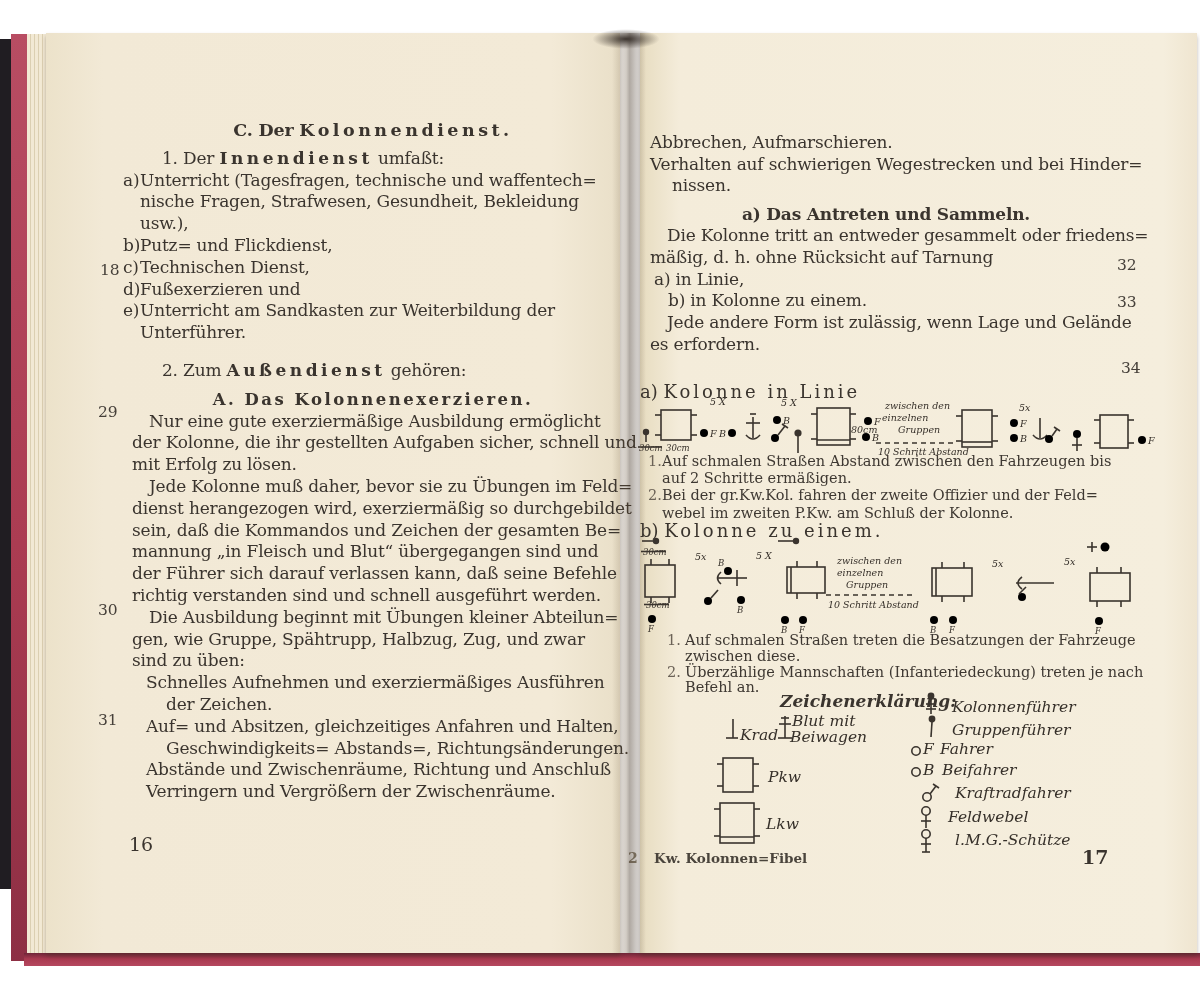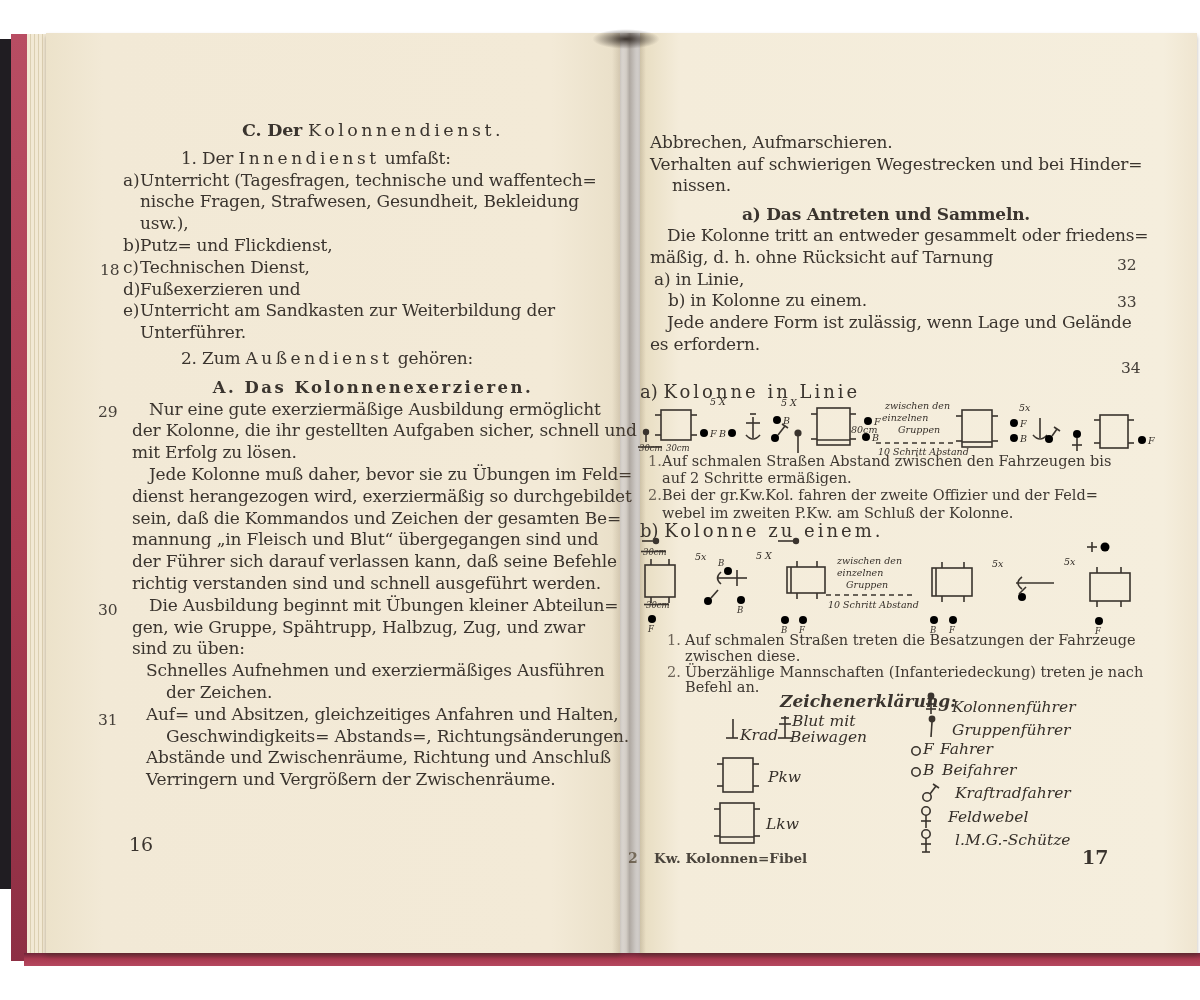--- a/index.html
+++ b/index.html
@@ -22,28 +22,28 @@
       background:linear-gradient(90deg,rgba(105,85,60,0) 0%,rgba(105,85,60,.30) 42%,rgba(66,50,34,.42) 52%,rgba(105,85,60,0) 100%);}
   .gutter-top{position:absolute;left:592px;top:-4px;width:68px;height:20px;z-index:6;pointer-events:none;
       background:radial-gradient(ellipse at center,rgba(35,27,22,.85) 0%,rgba(35,27,22,0) 70%);}
   
   .lp-content{position:absolute;left:86px;top:87px;width:482px;font-size:17px;line-height:21.8px;
       letter-spacing:-0.2px;white-space:nowrap;}
   .rp-text{position:absolute;left:10px;top:99px;width:472px;font-size:17px;line-height:21.7px;
       letter-spacing:-0.2px;white-space:nowrap;}
   .ln{white-space:nowrap;}
   .h-c{text-align:center;font-weight:bold;font-size:17.5px;}
-  .h-c .sp,.n-item .sp{letter-spacing:3.5px;font-weight:normal;}
+  .h-c .sp,.n-item .sp{letter-spacing:3.5px;font-weight:bold;}
   .h-a{text-align:center;font-weight:bold;font-size:16.5px;letter-spacing:2.5px;margin-top:7px;}
   .h-b{text-align:center;font-weight:bold;font-size:17px;margin-top:6.5px;}
-  .n-item{margin-top:6px;display:flex;gap:19px;}
+  .n-item{margin-top:6px;display:flex;}
   .n-item .mk2{flex:none;width:24px;margin-left:6px;}
   .row{display:flex;}
   .row .mk{flex:none;width:17px;margin-left:-9px;}
-  .m-top2{margin-top:4px;}
+  .m-top2{margin-top:16px;}
   .ind{text-indent:17px;}
   .sub{margin-left:14px;}
   .wrap2{margin-left:34px;}
   .mnum{position:absolute;font-size:15.5px;color:#46403a;}
   .pagenum{position:absolute;font-size:19px;color:#3a342e;}
   
   .diag-title{position:absolute;width:100%;text-align:left;font-weight:normal;font-size:18px;}
   .diag-title .sp2{letter-spacing:3px;}
   svg.diag{position:absolute;overflow:visible;}
   svg.diag line,svg.diag rect,svg.diag path{stroke:#3a342e;fill:none;stroke-width:1.6;}

